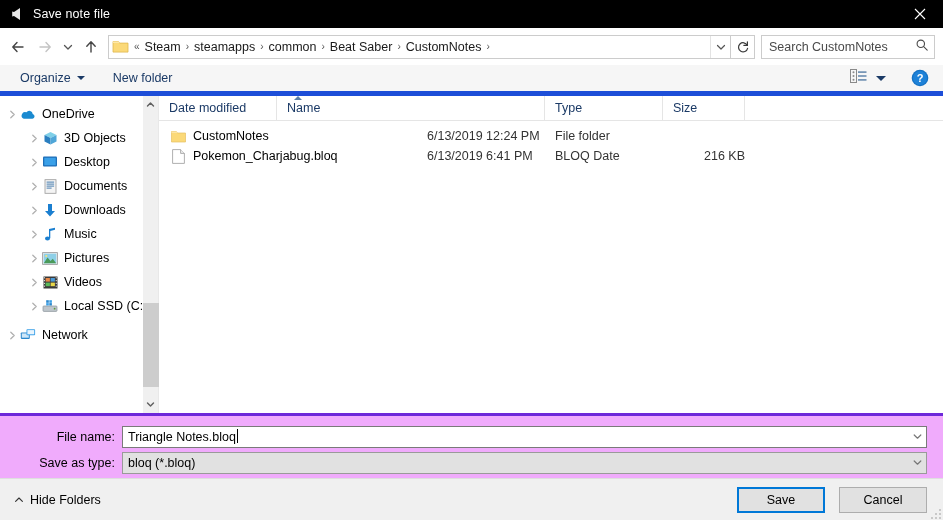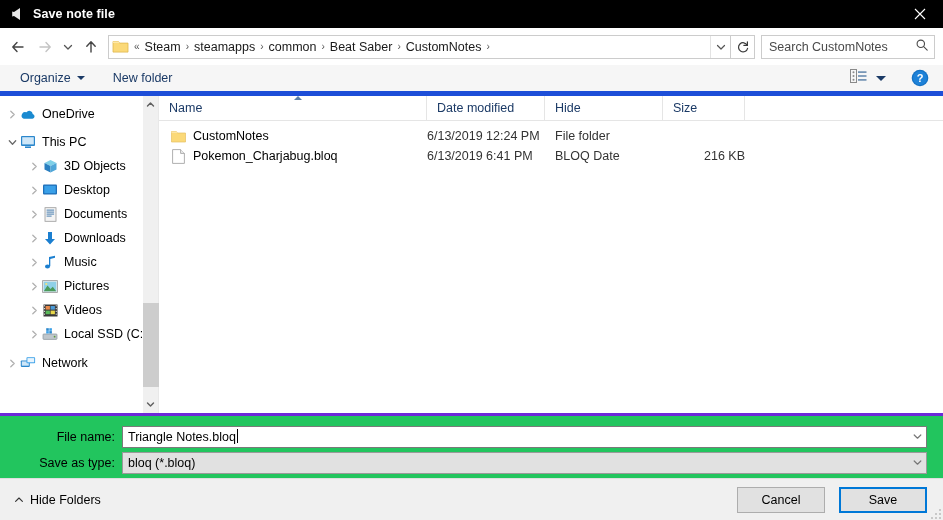--- a/index.html
+++ b/index.html
@@ -16,21 +16,20 @@
     background: #f0f0f0;
     display: flex; flex-direction: column;
   }
 
   
   #titlebar {
     height: 28px; min-height: 28px;
     background: #000000;
     display: flex; align-items: center;
     position: relative;
-    font-weight: bold;
   }
   #title-icon {
     width: 16px; height: 16px;
     margin-left: 9px; margin-right: 8px;
     position: relative;
   }
   #title-text {
     color: #ffffff;
     font-size: 12.5px;
     letter-spacing: 0.1px;
@@ -241,21 +240,21 @@
     display: flex; align-items: center; justify-content: center;
   }
   .fr-name { width: 234px; color: #000000; font-size: 12.5px; overflow: hidden; }
   .fr-date { width: 128px; color: #333333; font-size: 12.5px; }
   .fr-type { width: 118px; color: #333333; font-size: 12.5px; }
   .fr-size { width: 82px; color: #333333; font-size: 12.5px; text-align: right; padding-right: 10px; }
 
   
   #formarea {
     min-height: 62px;
-    background: #22c55e;
+    background: #f0abfc;
     padding: 9px 0 0 0;
   }
   .formrow {
     display: flex; align-items: center;
     height: 23px;
     margin-bottom: 3px;
   }
   .formlabel {
     width: 122px;
     text-align: right;
@@ -452,35 +451,20 @@
             </svg>
         </span>
         <span class="tree-icon">
           <svg width="17" height="13" viewBox="0 0 17 13">
             <path d="M4 11 h9.2 a2.6 2.6 0 0 0 0.3 -5.1 a3.6 3.6 0 0 0 -6.6 -1.7 a2.9 2.9 0 0 0 -2.9 6.8 z" fill="#1b8ad0"></path>
           </svg>
         </span>
         <span class="tree-label">OneDrive</span>
       </div>
 
-      <div class="tree-item indent-0" style="margin-top:4px">
-        <span class="tw-chev">
-          <svg width="9" height="9" viewBox="0 0 9 9">
-              <path d="M1.3 2.8 L4.5 6.2 L7.7 2.8" stroke="#6a6a6a" stroke-width="1.3" fill="none" stroke-linecap="round" stroke-linejoin="round"></path>
-            </svg>
-        </span>
-        <span class="tree-icon">
-          <svg width="16" height="14" viewBox="0 0 16 14">
-            <rect x="1" y="1" width="14" height="10" rx="1" fill="#2b87cc"></rect>
-            <rect x="2.2" y="2.2" width="11.6" height="7.2" fill="#cfe7f8"></rect>
-            <rect x="5" y="11.4" width="6" height="1.6" fill="#2b87cc"></rect>
-          </svg>
-        </span>
-        <span class="tree-label">This PC</span>
-      </div>
 
       <div class="tree-item indent-1">
         <span class="tw-chev">
           <svg width="9" height="9" viewBox="0 0 9 9">
               <path d="M2.8 1.3 L6.2 4.5 L2.8 7.7" stroke="#b0b0b0" stroke-width="1.3" fill="none" stroke-linecap="round" stroke-linejoin="round"></path>
             </svg>
         </span>
         <span class="tree-icon">
           <svg width="15" height="15" viewBox="0 0 15 15">
             <path d="M7.5 1 L13.5 4 L7.5 7 L1.5 4 z" fill="#7fd0e8"></path>
@@ -645,23 +629,23 @@
       <div class="sb-arrow">
         <svg width="9" height="9" viewBox="0 0 9 9">
             <path d="M1.5 3 L4.5 6.1 L7.5 3" stroke="#606060" stroke-width="1.4" fill="none" stroke-linecap="round" stroke-linejoin="round"></path>
           </svg>
       </div>
     </div>
 
     <div id="filepane">
       <div id="colheader">
         <div id="sort-caret"></div>
+        <div class="colhead" id="col-date">Date modified</div>
         <div class="colhead" id="col-name">Name</div>
-        <div class="colhead" id="col-date">Date modified</div>
-        <div class="colhead" id="col-type">Hide</div>
+        <div class="colhead" id="col-type">Type</div>
         <div class="colhead" id="col-size">Size</div>
       </div>
 
       <div style="padding-top:5px">
         <div class="filerow">
           <span class="fr-icon">
             <svg width="15" height="13" viewBox="0 0 15 13">
               <path d="M0.5 1.5 h4.8 l1.2 1.5 H14.5 v9 H0.5 z" fill="#fbd978" stroke="#e5c063" stroke-width="0.7"></path>
               <path d="M0.5 1.5 h4.8 l1.2 1.5 H0.5 z" fill="#fde6a6"></path>
             </svg>
@@ -715,22 +699,22 @@
   <div id="footer">
     <div id="hide-folders">
       <span id="hf-chev">
         <svg width="10" height="10" viewBox="0 0 10 10">
             <path d="M1.6 6.4 L5 3 L8.4 6.4" stroke="#333333" stroke-width="1.1" fill="none" stroke-linecap="round" stroke-linejoin="round"></path>
           </svg>
       </span>
       <span>Hide Folders</span>
     </div>
     <div id="footer-spacer"></div>
+    <div class="dlgbtn primary">Save</div>
     <div class="dlgbtn">Cancel</div>
-    <div class="dlgbtn primary">Save</div>
     <div id="resize-grip">
       <span class="grip-dot" style="right:0px; bottom:0px;"></span>
       <span class="grip-dot" style="right:4px; bottom:0px;"></span>
       <span class="grip-dot" style="right:8px; bottom:0px;"></span>
       <span class="grip-dot" style="right:0px; bottom:4px;"></span>
       <span class="grip-dot" style="right:4px; bottom:4px;"></span>
       <span class="grip-dot" style="right:0px; bottom:8px;"></span>
     </div>
   </div>
 

